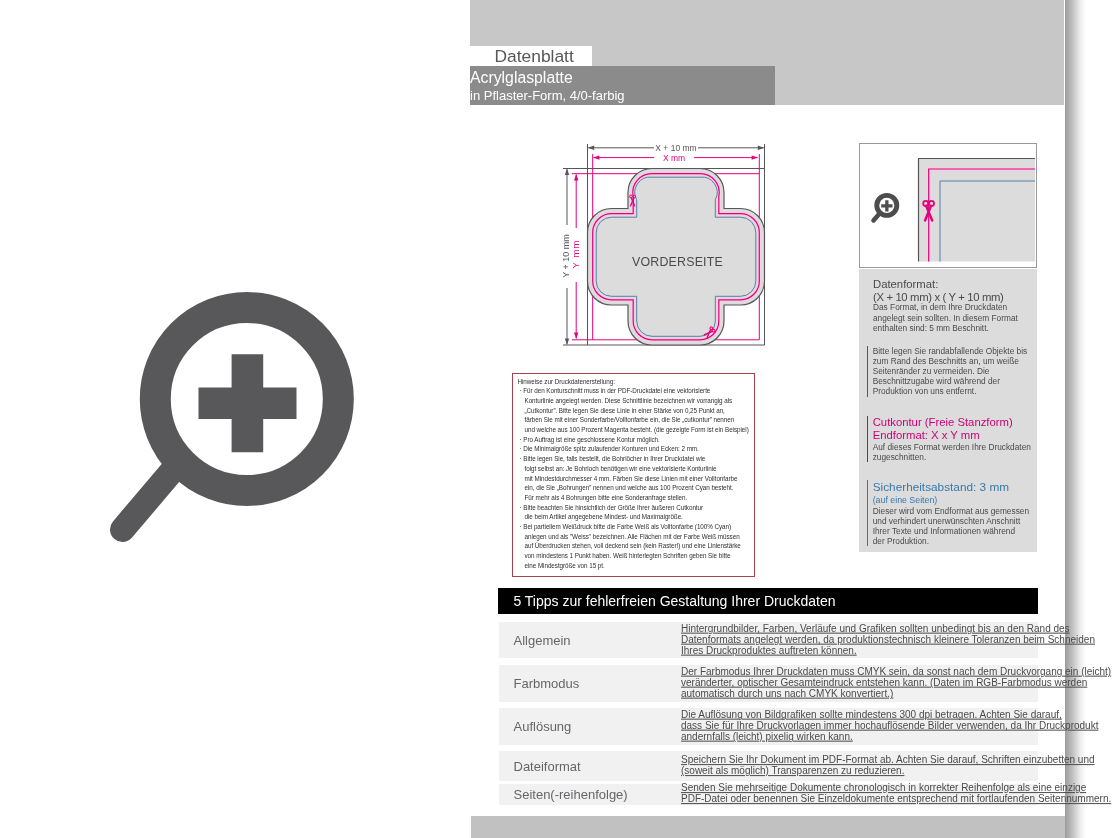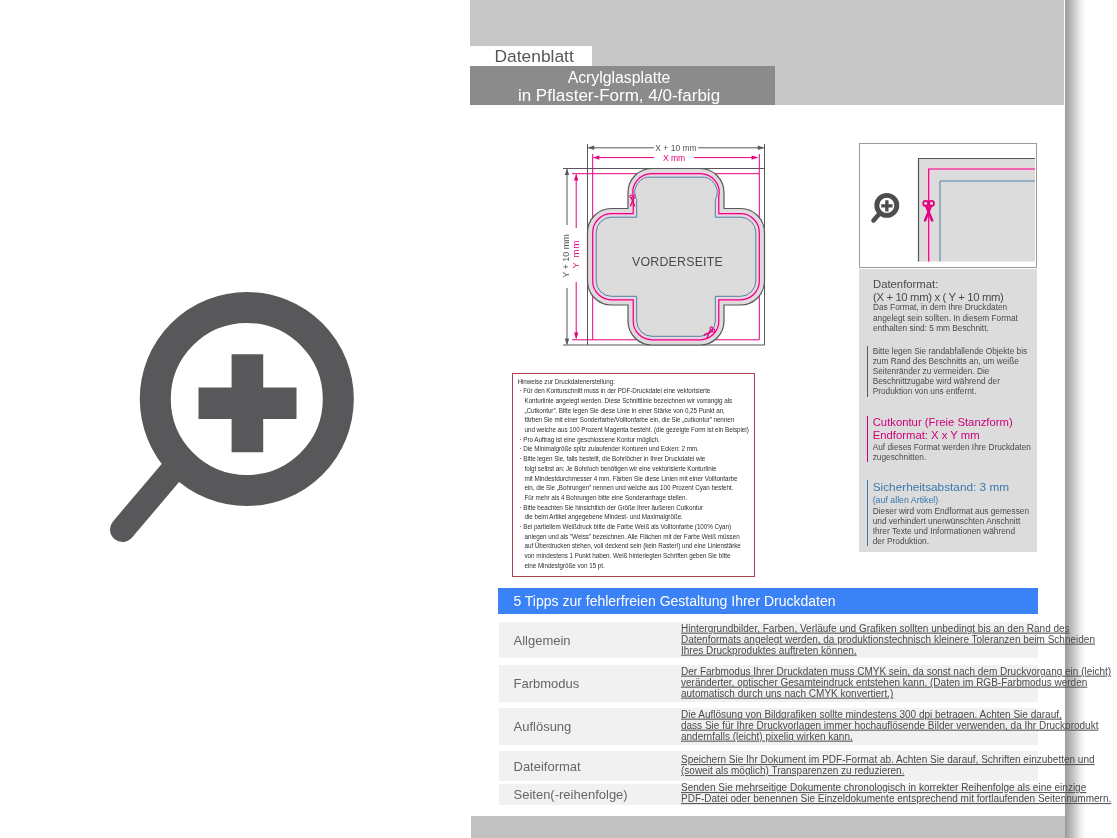--- a/index.html
+++ b/index.html
@@ -21,23 +21,23 @@
   background:linear-gradient(90deg,#9b9b9b 0%,#c0c0c0 35%,#ececec 72%,#ffffff 100%);"></div>
 
 <div class="abs" style="left:470px;top:0;width:594px;height:104.5px;background:#c7c7c7;"></div>
 
 <div class="abs" style="left:470px;top:46px;width:121.5px;height:20.4px;background:#ffffff;"></div>
 
 <div class="abs" style="left:494.5px;top:46.5px;width:120px;height:16px;font-size:17.4px;color:#57575a;line-height:19.5px;">Datenblatt</div>
 
 <div class="abs" style="left:470px;top:66.4px;width:305px;height:38.6px;background:#8b8b8b;"></div>
 
-<div class="abs" style="left:470px;top:70px;width:284px;height:36px;text-align:center;color:#ffffff;margin-left:7px;">
+<div class="abs" style="left:470px;top:70px;width:284px;height:36px;text-align:left;color:#ffffff;">
   <div style="font-size:15.8px;line-height:16.5px;">Acrylglasplatte</div>
-  <div style="font-size:17px;line-height:12.5px;margin-top:3px;">in Pflaster-Form, 4/0-farbig</div>
+  <div style="font-size:13px;line-height:12.5px;margin-top:3px;">in Pflaster-Form, 4/0-farbig</div>
 </div>
 
 <div class="abs" style="left:470.5px;top:815.6px;width:594px;height:23px;background:#c1c1c1;"></div>
 
 <svg class="abs" style="left:0;top:0;" width="1117" height="838" viewBox="0 0 1117 838">
 
   <g fill="none" stroke="#58585a">
 
     <line x1="178" y1="464" x2="122.5" y2="529.5" stroke-width="25" stroke-linecap="round"></line>
 
@@ -169,25 +169,25 @@
 <div class="abs bodyg" style="left:867.3px;top:345.5px;border-left:1.8px solid #57575a;padding-left:4.4px;">Bitte legen Sie randabfallende Objekte bis<br>zum Rand des Beschnitts an, um weiße<br>Seitenränder zu vermeiden. Die<br>Beschnittzugabe wird während der<br>Produktion von uns entfernt.</div>
 
 <div class="abs" style="left:867.3px;top:415.5px;border-left:1.8px solid #cd0079;padding-left:4.4px;">
   <div class="h1g" style="color:#cd0079;">Cutkontur (Freie Stanzform)</div>
   <div class="h1g" style="color:#cd0079;margin-top:1.5px;">Endformat: X x Y mm</div>
   <div class="bodyg" style="margin-top:1px;">Auf dieses Format werden Ihre Druckdaten<br>zugeschnitten.</div>
 </div>
 
 <div class="abs" style="left:867.3px;top:480px;border-left:1.8px solid #3878ad;padding-left:4.4px;">
   <div class="h1g" style="color:#3878ad;font-size:11.8px;">Sicherheitsabstand: 3 mm</div>
-  <div style="font-size:8.8px;color:#3878ad;margin-top:0.5px;">(auf allen Artikel)</div>
+  <div style="font-size:8.8px;color:#3878ad;margin-top:0.5px;">(auf eine Seiten)</div>
   <div class="bodyg" style="margin-top:1px;">Dieser wird vom Endformat aus gemessen<br>und verhindert unerwünschten Anschnitt<br>Ihrer Texte und Informationen während<br>der Produktion.</div>
 </div>
 
-<div class="abs" style="left:498.4px;top:588px;width:539.4px;height:26.4px;background:#3b82f6;color:#fff;font-size:14px;line-height:26.5px;padding-left:15px;box-sizing:border-box;">5 Tipps zur fehlerfreien Gestaltung Ihrer Druckdaten</div>
+<div class="abs" style="left:498.4px;top:588px;width:539.4px;height:26.4px;background:#000000;color:#fff;font-size:14px;line-height:26.5px;padding-left:15px;box-sizing:border-box;">5 Tipps zur fehlerfreien Gestaltung Ihrer Druckdaten</div>
 
 <div class="abs row" style="top:621.8px;height:36.5px;">
   <div class="lbl">Allgemein</div>
   <div class="dsc">Hintergrundbilder, Farben, Verläufe und Grafiken sollten unbedingt bis an den Rand des<br>Datenformats angelegt werden, da produktionstechnisch kleinere Toleranzen beim Schneiden<br>Ihres Druckproduktes auftreten können.</div>
 </div>
 
 <div class="abs row" style="top:665px;height:36.5px;">
   <div class="lbl">Farbmodus</div>
   <div class="dsc">Der Farbmodus Ihrer Druckdaten muss CMYK sein, da sonst nach dem Druckvorgang ein (leicht)<br>veränderter, optischer Gesamteindruck entstehen kann. (Daten im RGB-Farbmodus werden<br>automatisch durch uns nach CMYK konvertiert.)</div>
 </div>

